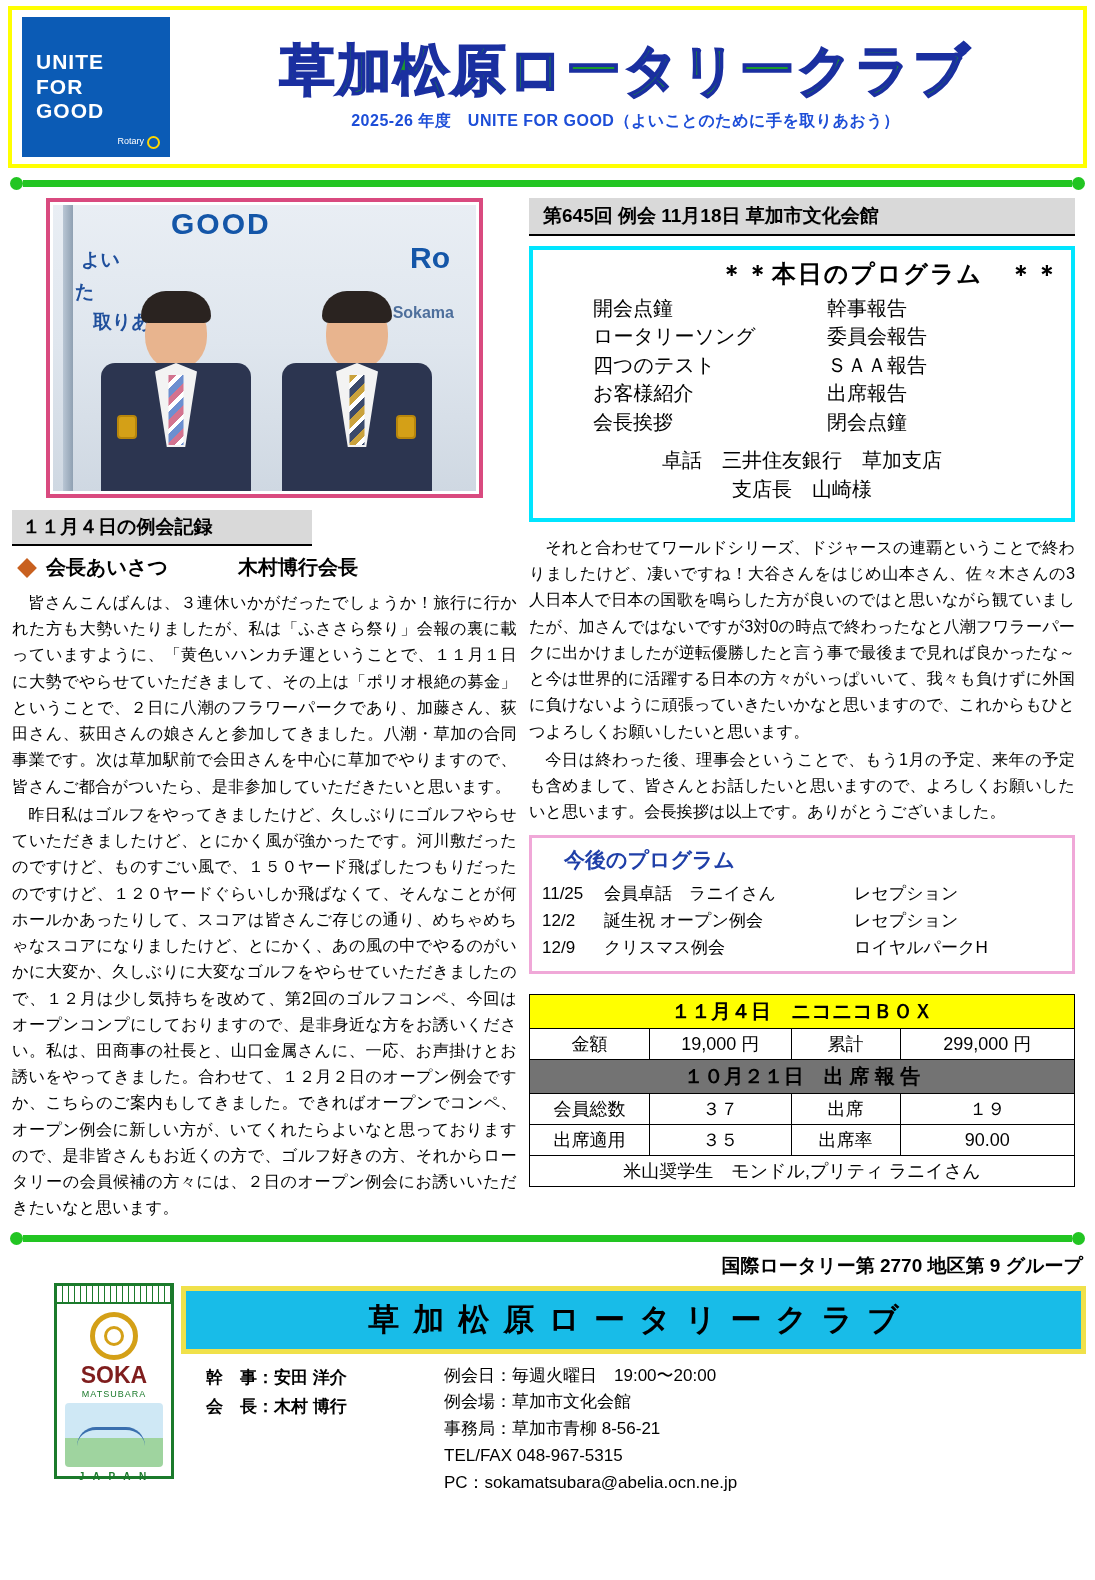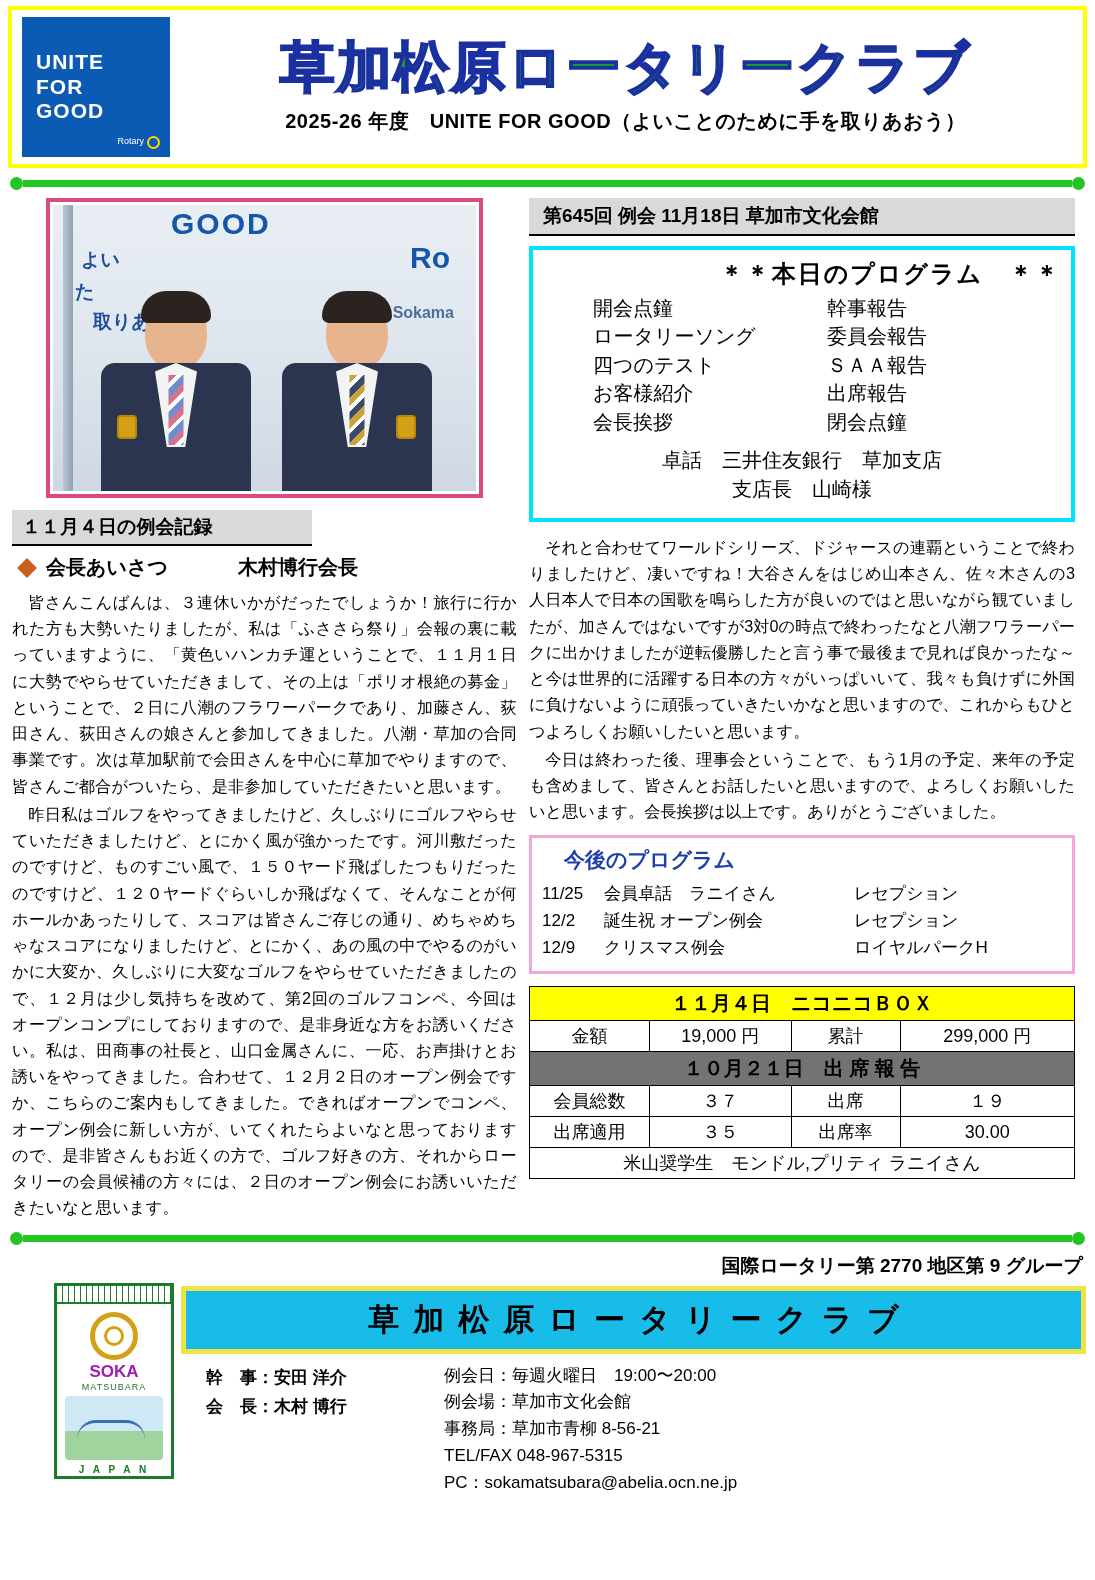--- a/index.html
+++ b/index.html
@@ -62,23 +62,23 @@
     font-size: 55px;
     font-weight: bold;
     color: #1b9b2b;
     -webkit-text-stroke: 2px #1a2fa0;
     letter-spacing: 2px;
     line-height: 1.05;
     white-space: nowrap;
   }
   .sub-title {
     margin-top: 12px;
-    font-size: 20px;
-    font-weight: bold;
-    color: #000000;
+    font-size: 16px;
+    font-weight: bold;
+    color: #1d4ed8;
     letter-spacing: 0.5px;
   }
 
   
   .green-rule {
     display: flex;
     align-items: center;
     margin: 9px 10px 8px 10px;
   }
   .green-rule .bar {
@@ -270,21 +270,21 @@
     line-height: 1.6;
   }
   .future-row .date { width: 62px; }
   .future-row .evt { width: 250px; }
   .future-row .place { flex: 1; }
 
   
   table.nikoniko {
     width: 100%;
     border-collapse: collapse;
-    margin-top: 12px;
+    margin-top: 20px;
     font-size: 18px;
   }
   table.nikoniko td {
     border: 1.5px solid #000;
     text-align: center;
     padding: 3px 2px;
     height: 30px;
   }
   td.yellow { background: #ffff00; font-weight: bold; font-size: 20px; }
   td.lyellow { background: #737373; font-weight: bold; font-size: 20px; }
@@ -318,21 +318,21 @@
     background: repeating-linear-gradient(90deg,#fff 0 5px,#1b7a2b 5px 6px);
   }
   .pennant .wheel {
     width: 48px; height: 48px; border-radius: 50%;
     border: 5px solid #d4a017; margin: 8px auto 2px auto; position: relative;
   }
   .pennant .wheel:after {
     content: ""; position: absolute; inset: 9px;
     border-radius: 50%; border: 3px solid #d4a017;
   }
-  .pennant .soka { text-align: center; font-weight: bold; font-size: 17px; color:#a21caf; }
+  .pennant .soka { text-align: center; font-weight: bold; font-size: 23px; color:#7f1d1d; }
   .pennant .mats { text-align: center; font-size: 9px; color:#1b7a2b; letter-spacing:1px; }
   .pennant .scene {
     margin: 4px 8px 0 8px; height: 64px;
     background: linear-gradient(180deg,#cfe8f5 0 55%,#9fd49f 55% 100%);
     border-radius: 4px; position: relative; overflow: hidden;
   }
   .pennant .scene:before {
     content:""; position:absolute; left:12px; top:24px; width:68px; height:16px;
     border-top: 3px solid #3a6fae; border-radius: 40px 40px 0 0;
   }
@@ -501,21 +501,21 @@
       <tr>
         <td>会員総数</td>
         <td>３７</td>
         <td>出席</td>
         <td>１９</td>
       </tr>
       <tr>
         <td>出席適用</td>
         <td>３５</td>
         <td>出席率</td>
-        <td>30.00</td>
+        <td>90.00</td>
       </tr>
       <tr>
         <td colspan="4">米山奨学生　モンドル,プリティ ラニイさん</td>
       </tr>
     </tbody>
       </table>
 
   </div>
 </div>
 

